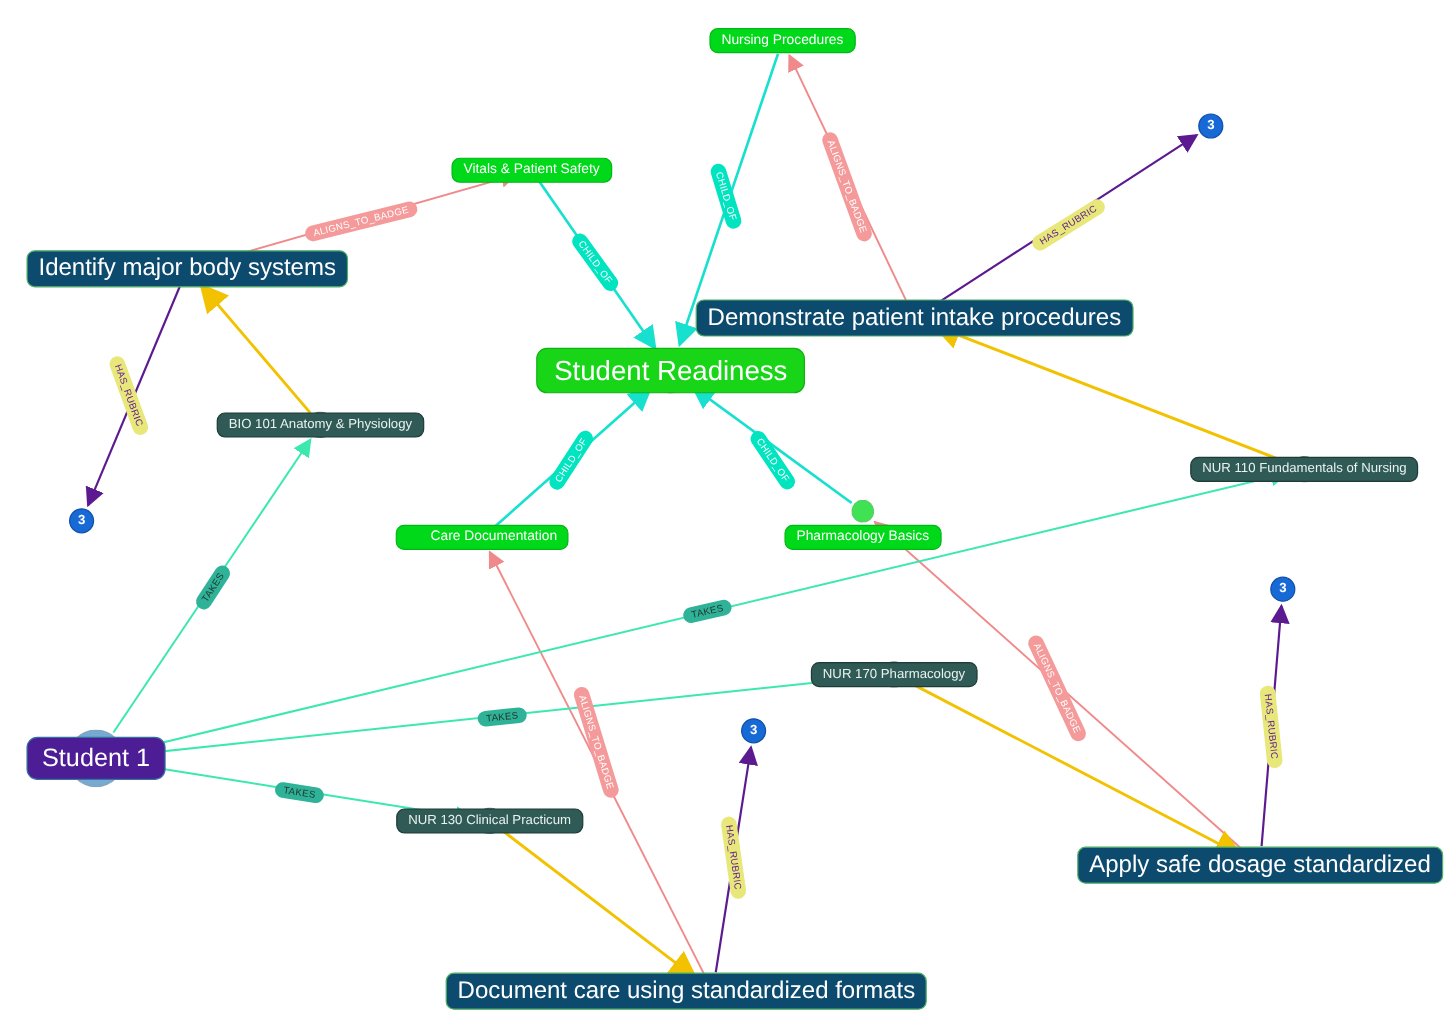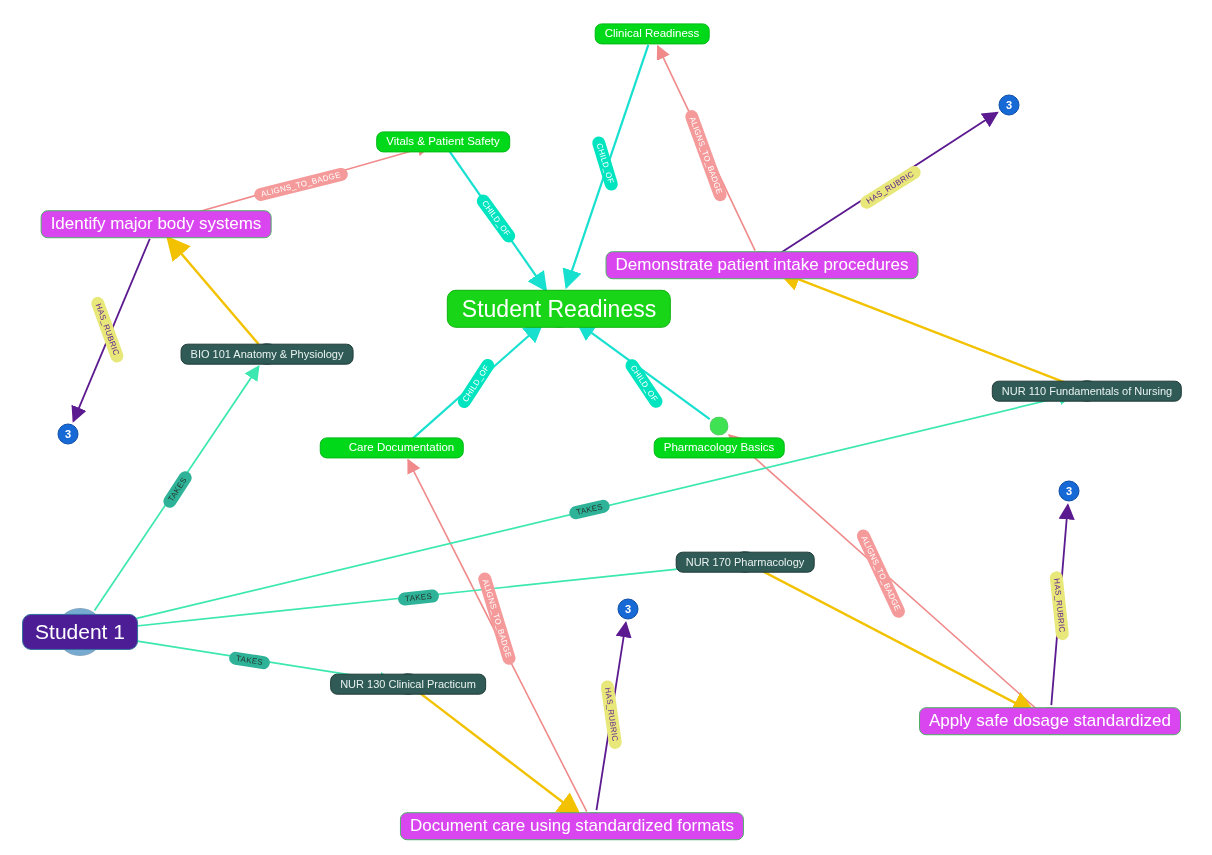--- a/index.html
+++ b/index.html
@@ -22,24 +22,24 @@
     line-height:1.15;
     z-index:5;
   }
   .node.badge{
     background:#00d919;
     color:#ffffff;
     border:1px solid #00b814;
     font-size:11.5px;
   }
   .node.outcome{
-    background:#d946ef;
+    background:#0c4a6e;
     color:#ffffff;
     border:1px solid #4fb066;
-    font-size:17px;
+    font-size:20px;
   }
   .node.course{
     background:#2f5a55;
     color:#e8f2f0;
     border:1px solid #1e3b37;
     font-size:11px;
   }
   .node.student{
     background:#4c1d95;
     color:#ffffff;
@@ -145,23 +145,23 @@
       <div class="nodedot" style="left: 1050px; top: 721px; width: 26px; height: 26px; background: rgb(100, 200, 122); opacity: 0.75; border: 1px dashed rgba(120, 120, 120, 0.55);"></div>
       <div class="nodedot" style="left: 594px; top: 826px; width: 26px; height: 26px; background: rgb(100, 200, 122); opacity: 0.75; border: 1px dashed rgba(120, 120, 120, 0.55);"></div>
       <div class="nodedot" style="left: 267px; top: 354px; width: 20px; height: 20px; background: rgb(47, 90, 85); opacity: 0.85; border: 1px dashed rgba(120, 120, 120, 0.55);"></div>
       <div class="nodedot" style="left: 1087px; top: 391px; width: 20px; height: 20px; background: rgb(47, 90, 85); opacity: 0.85; border: 1px dashed rgba(120, 120, 120, 0.55);"></div>
       <div class="nodedot" style="left: 745px; top: 562px; width: 20px; height: 20px; background: rgb(47, 90, 85); opacity: 0.85; border: 1px dashed rgba(120, 120, 120, 0.55);"></div>
       <div class="nodedot" style="left: 408px; top: 684px; width: 20px; height: 20px; background: rgb(47, 90, 85); opacity: 0.85; border: 1px dashed rgba(120, 120, 120, 0.55);"></div>
       <div class="nodedot" style="left: 80px; top: 632px; width: 46px; height: 46px; background: rgb(74, 142, 194); opacity: 0.75; border: 1px dashed rgba(120, 120, 120, 0.55);"></div>
     </div>
   <div id="node-layer">
       <div class="node root" style="left: 559px; top: 309px;">Student Readiness</div>
-      <div class="node badge" style="left: 652px; top: 34px;">Clinical Readiness</div>
+      <div class="node badge" style="left: 652px; top: 34px;">Nursing Procedures</div>
       <div class="node badge" style="left: 443px; top: 142px;">Vitals &amp; Patient Safety</div>
-      <div class="node badge" style="left: 392px; top: 448px; padding-left: 28px;">Care Documentation</div>
+      <div class="node badge" style="left: 402px; top: 448px; padding-left: 28px;">Care Documentation</div>
       <div class="node badge" style="left: 719px; top: 448px;">Pharmacology Basics</div>
       <div class="node outcome" style="left: 156px; top: 224px;">Identify major body systems</div>
       <div class="node outcome" style="left: 762px; top: 265px;">Demonstrate patient intake procedures</div>
       <div class="node outcome" style="left: 1050px; top: 721px;">Apply safe dosage standardized</div>
       <div class="node outcome" style="left: 572px; top: 826px;">Document care using standardized formats</div>
       <div class="node course" style="left: 267px; top: 354px;">BIO 101 Anatomy &amp; Physiology</div>
       <div class="node course" style="left: 1087px; top: 391px;">NUR 110 Fundamentals of Nursing</div>
       <div class="node course" style="left: 745px; top: 562px;">NUR 170 Pharmacology</div>
       <div class="node course" style="left: 408px; top: 684px;">NUR 130 Clinical Practicum</div>
       <div class="node student" style="left: 80px; top: 632px;">Student 1</div>

